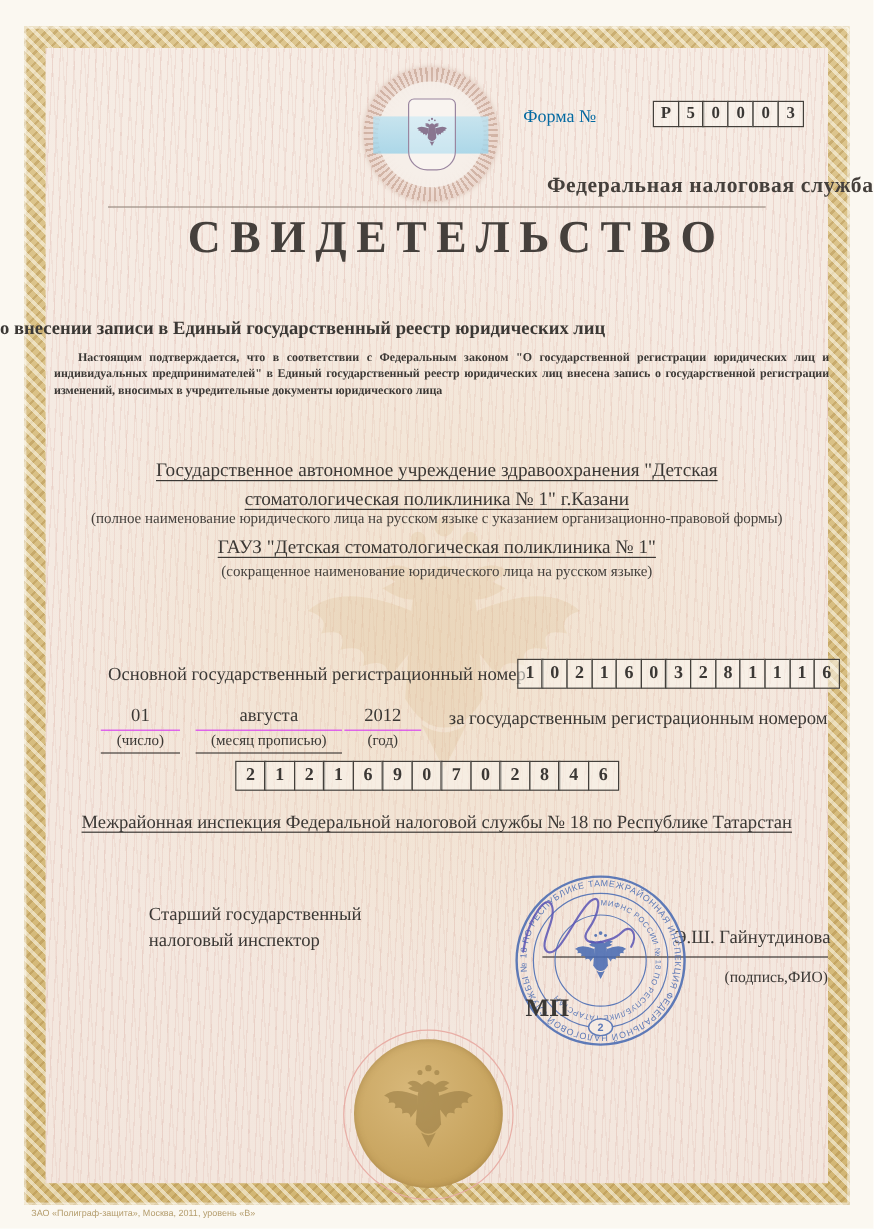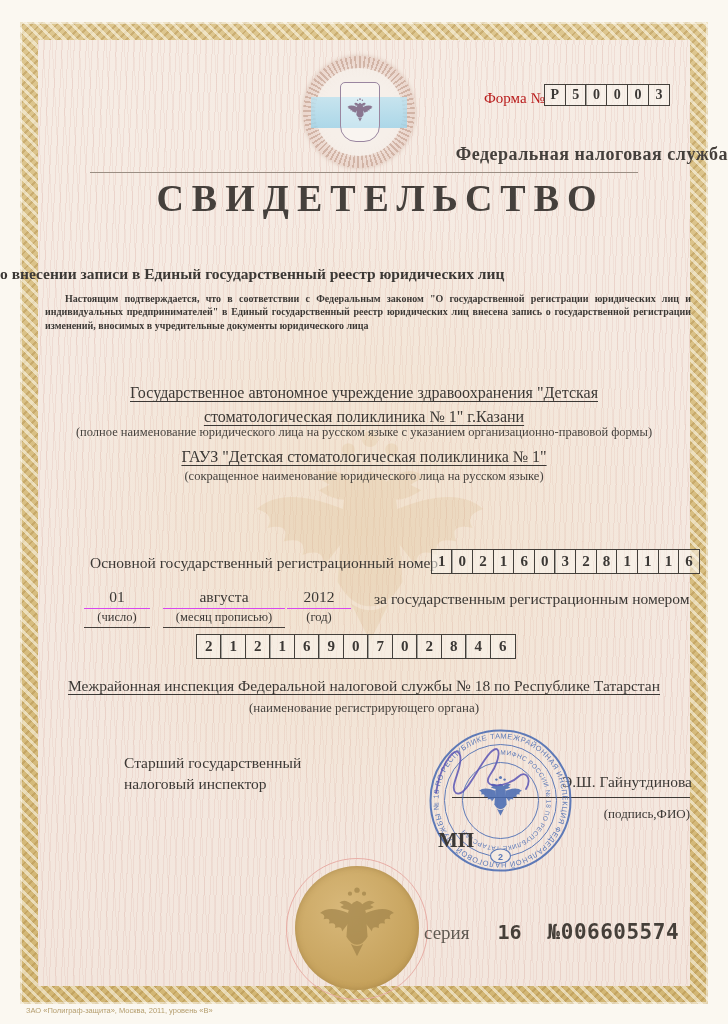--- a/index.html
+++ b/index.html
@@ -29,21 +29,21 @@
     background:repeating-conic-gradient(rgba(178,136,116,0.45) 0 2deg, rgba(0,0,0,0) 2deg 5deg);}
   .emblem::after{content:"";position:absolute;inset:11%;border-radius:50%;
     background:radial-gradient(circle,#f6efe9 0 55%,rgba(246,239,233,0.92) 78%,rgba(246,239,233,0) 100%);}
   .emblem .band{position:absolute;left:7%;right:7%;top:37%;height:27%;z-index:1;
     background:linear-gradient(180deg,#bfe2ef,#9fd3e8);opacity:0.85;}
   .emblem .shield{position:absolute;left:50%;top:26px;width:38px;height:58px;margin-left:-19px;z-index:2;
     border:1.5px solid #9a86a0;border-radius:5px 5px 16px 16px;
     background:rgba(255,255,255,0.35);display:flex;align-items:center;justify-content:center;}
   .emblem .shield svg{width:30px;height:44px;color:#8a7690;}
   
-  .form-label{position:absolute;left:484px;top:90px;font-size:15px;color:#b91c1c;z-index:5;}
+  .form-label{position:absolute;left:436px;top:90px;font-size:15px;color:#0369a1;z-index:5;}
   .cells{display:flex;z-index:5;}
   .cells span{display:flex;align-items:center;justify-content:center;
     border:1.2px solid #44403b;margin-left:-1.2px;font-weight:bold;
     background:rgba(250,245,238,0.55);}
   .form-cells{position:absolute;left:545px;top:84px;}
   .form-cells span{width:20px;height:20px;font-size:14px;}
   
   .agency{position:absolute;left:0;right:0;top:144px;text-align:right;font-size:18px;
     font-weight:bold;letter-spacing:0.5px;color:#45403c;z-index:5;}
   .agency-rule{position:absolute;left:90px;right:90px;top:172px;border-top:1px solid #9a8e83;z-index:5;}
@@ -207,21 +207,20 @@
       <span>0</span>
       <span>7</span>
       <span>0</span>
       <span>2</span>
       <span>8</span>
       <span>4</span>
       <span>6</span>
     </div>
 
   <div class="authority">Межрайонная инспекция Федеральной налоговой службы № 18 по Республике Татарстан</div>
-  <div class="caption authority-cap">(наименование регистрирующего органа)</div>
 
   <div class="position">
     <div>Старший государственный</div>
     <div>налоговый инспектор</div>
   </div>
 
   <svg class="stamp" viewBox="0 0 155 155" style="color:var(--stamp-blue,#4a6cb3)">
     <defs>
       <path id="ringO" d="M77.5,15.5 a62,62 0 1,1 -0.01,0" fill="none"></path>
       <path id="ringI" d="M77.5,31.5 a46,46 0 1,1 -0.01,0" fill="none"></path>
@@ -249,20 +248,15 @@
   <div class="sig-cap">(подпись,ФИО)</div>
   <div class="mp">МП</div>
 
   <div class="gold-ring"></div>
   <div class="gold-seal">
     <svg viewBox="0 0 100 100">
         <use href="#eagle"></use>
       </svg>
   </div>
 
-  <div class="series-row">
-    <span class="series-label">серия</span>
-    <span class="series-value">16</span>
-    <span class="series-number">№006605574</span>
-  </div>
 
   <div class="printer-note">ЗАО «Полиграф-защита», Москва, 2011, уровень «В»</div>
 </div>
 
 </body></html>

